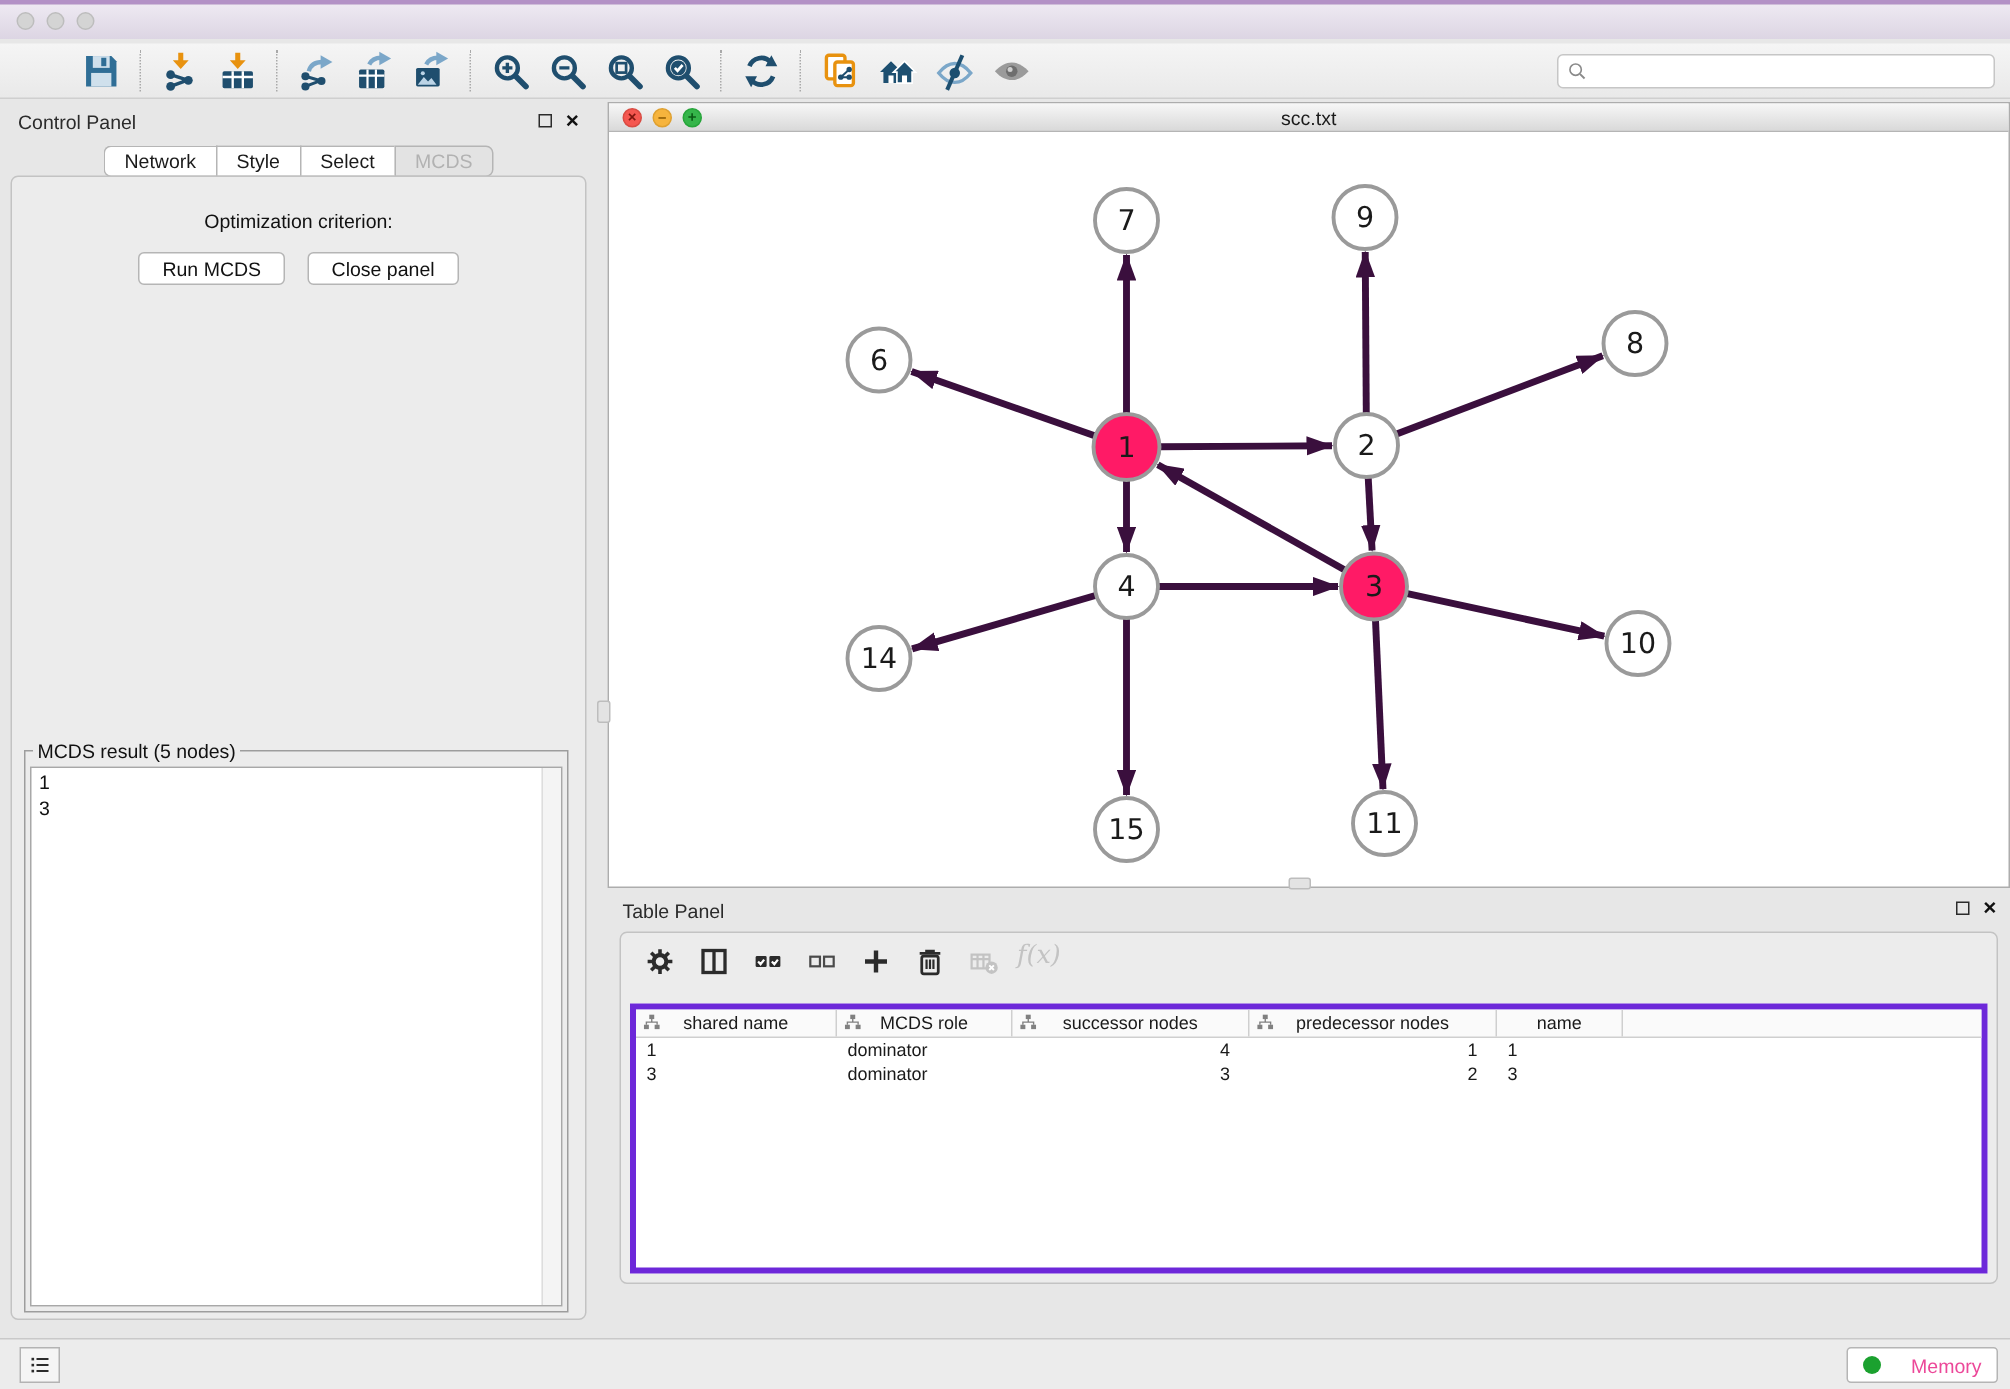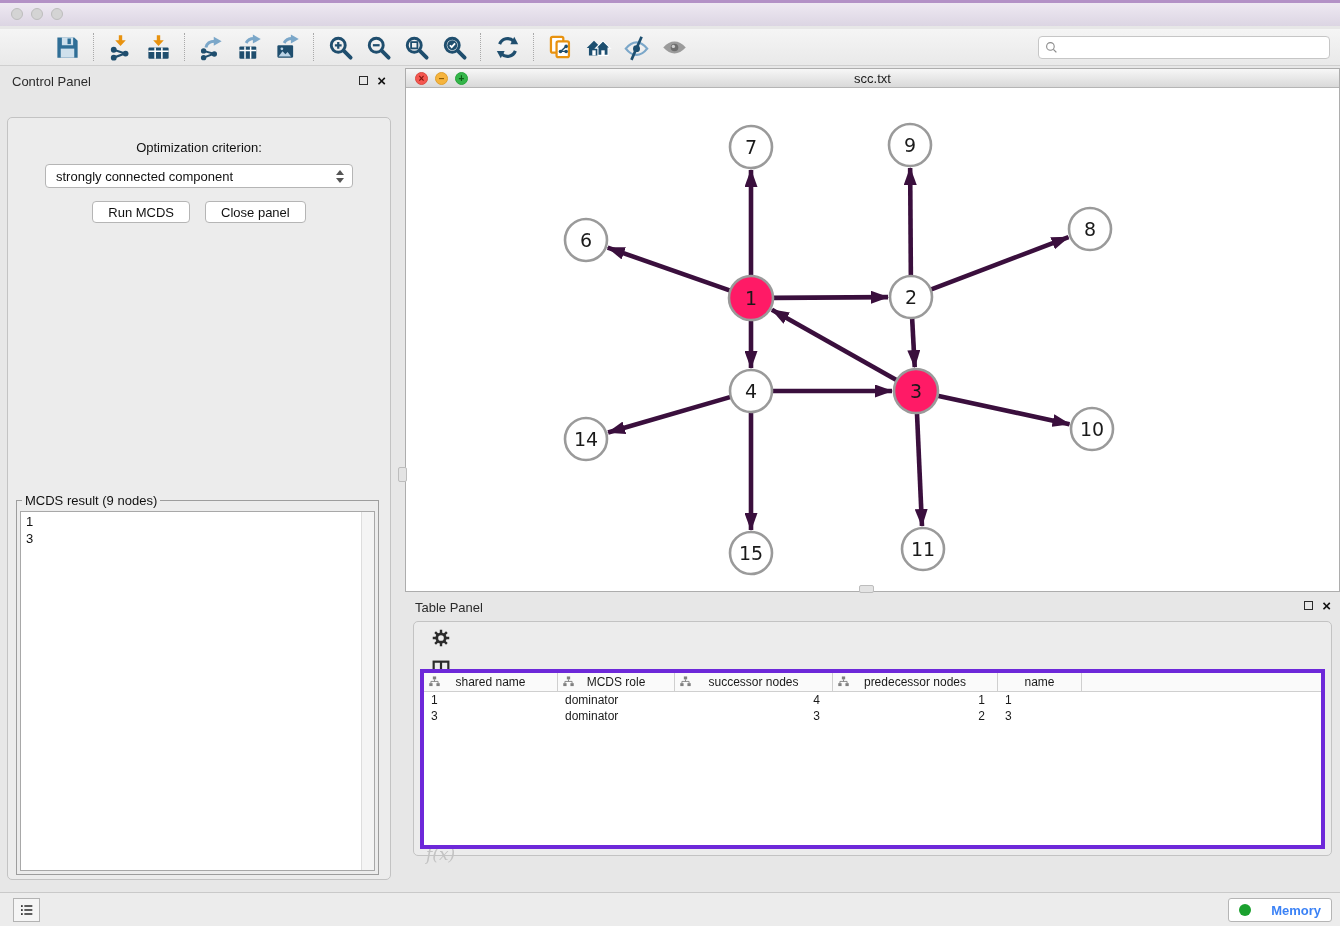--- a/index.html
+++ b/index.html
@@ -78,42 +78,42 @@
   .grip-v { position:absolute; left:398px; top:467px; width:9px; height:15px; background:#e3e3e3;
     border:1px solid #bdbdbd; border-radius:2px; }
   .grip-h { position:absolute; left:859px; top:585px; width:15px; height:8px; background:#e3e3e3;
     border:1px solid #bdbdbd; border-radius:2px; }
 
   
   #table-panel { position:absolute; left:405px; top:595px; width:935px; height:293px; }
   #tp-title { position:absolute; left:10px; top:5px; }
   #tp-container { position:absolute; left:8px; right:8px; top:26px; height:235px;
     background:#ececec; border:1px solid #c3c3c3; border-radius:5px; }
-  #tp-toolbar { position:absolute; left:12px; top:5px; height:36px; display:flex; align-items:center; gap:9px;flex-direction:column; }
+  #tp-toolbar { position:absolute; left:12px; top:5px; height:36px; display:flex; gap:9px; }
   .tp-btn { width:27px; height:27px; display:flex; align-items:center; justify-content:center; }
   .tp-btn svg { width:22px; height:22px; }
   #fx-label { font-family:"DejaVu Serif", serif; font-style:italic; font-size:17px; color:#c3c3c3; }
   #node-table { position:absolute; left:6px; right:6px; top:47px; bottom:6px; background:#fff;
     border:4px solid #6d28d9; overflow:hidden; }
   #table-header { display:flex; height:19px; background:#fafafa; border-bottom:1px solid #cfcfcf; }
   .thcell { position:relative; display:flex; align-items:center; justify-content:center;
     border-right:1px solid #cfcfcf; font-size:12px; color:#1a1a1a; flex:none; }
   .thcell .colicon { position:absolute; left:5px; top:3px; }
   .trow { display:flex; height:16px; align-items:center; }
   .tcell { font-size:12px; color:#1a1a1a; flex:none; padding:0 7px; }
   .tcell.align-right { text-align:right; padding-right:13px; }
   #tp-tabs { position:absolute; left:0; right:0; bottom:2px; }
 
   
   #status-bar { position:absolute; left:0; right:0; bottom:0; height:34px; background:#ececec; border-top:1px solid #c9c9c9; }
   #list-btn { position:absolute; left:13px; top:5px; width:27px; height:24px; background:#f5f5f5;
     border:1px solid #b3b3b3; display:flex; align-items:center; justify-content:center; }
   #list-btn svg { width:16px; height:16px; }
   #memory-btn { position:absolute; right:8px; top:5px; height:24px; background:#fff; border:1px solid #b5b5b5;
-    border-radius:3px; padding:0 10px; display:flex; align-items:center; gap:20px; font-size:13px; color:#3b82f6;font-weight:bold; }
+    border-radius:3px; padding:0 10px; display:flex; align-items:center; gap:20px; font-size:13px; color:#ec4899; }
   #memory-dot { width:12px; height:12px; border-radius:50%; background:#1ba12f; }
 </style>
 </head>
 <body>
 
 <div id="app">
 
   <div id="titlebar">
     <div class="traffic-row">
       <span class="traffic"></span>
@@ -262,35 +262,34 @@
       <input type="text" value="" style="">
     </div>
   </div>
 
   <div id="control-panel">
     <span id="cp-title" class="panel-title">Control Panel</span>
     <div class="panel-controls">
       <span class="float-icon"></span>
       <span class="close-x">×</span>
     </div>
+    <div id="cp-tabs" class="tabs-row">
+        <div class="tab">Network</div>
+        <div class="tab">Style</div>
+        <div class="tab">Select</div>
+        <div class="tab active">MCDS</div>
+      </div>
     <div id="cp-content">
       <div id="opt-label">Optimization criterion:</div>
-      <div id="criterion-select">
-        <span class="sel-text">strongly connected component</span>
-        <span class="stepper">
-            <i class="up"></i>
-            <i class="dn"></i>
-          </span>
-      </div>
       <div id="cp-buttons">
         <div class="btn">Run MCDS</div>
         <div class="btn">Close panel</div>
       </div>
       <fieldset id="result-box">
-        <legend>MCDS result (9 nodes)</legend>
+        <legend>MCDS result (5 nodes)</legend>
         <div id="result-inner">
           <div id="mcds-result-text">1
 3</div>
           <div id="result-scroll"></div>
         </div>
       </fieldset>
     </div>
   </div>
 
   <div id="network-window">

